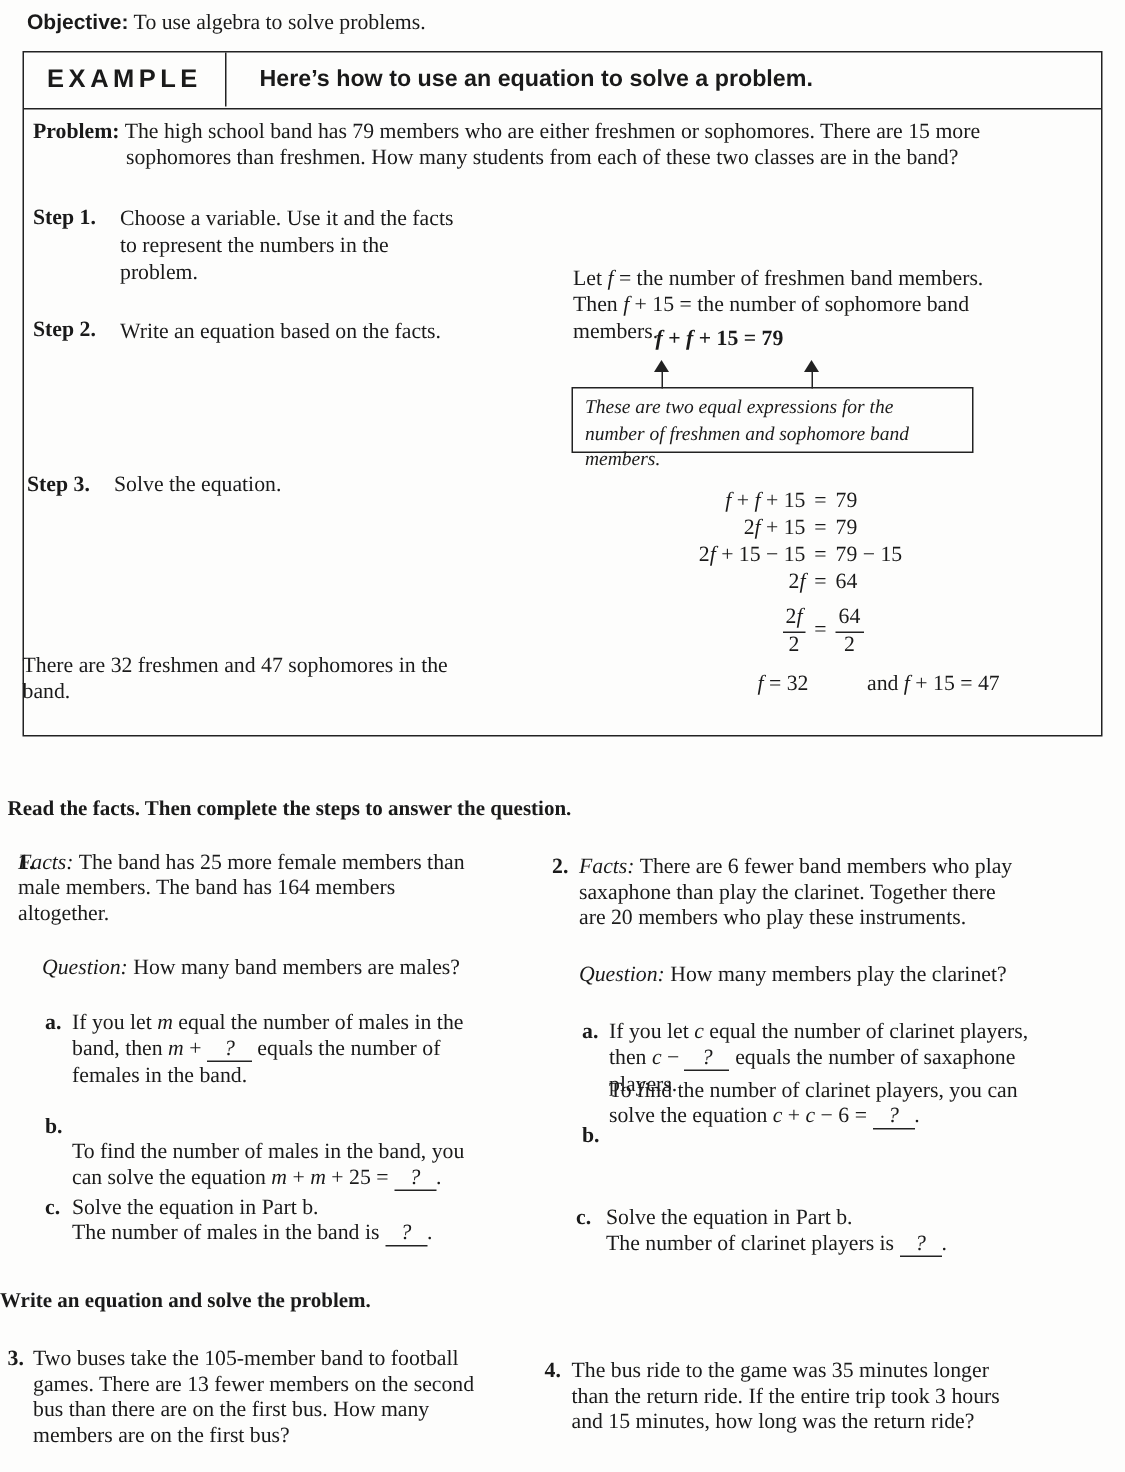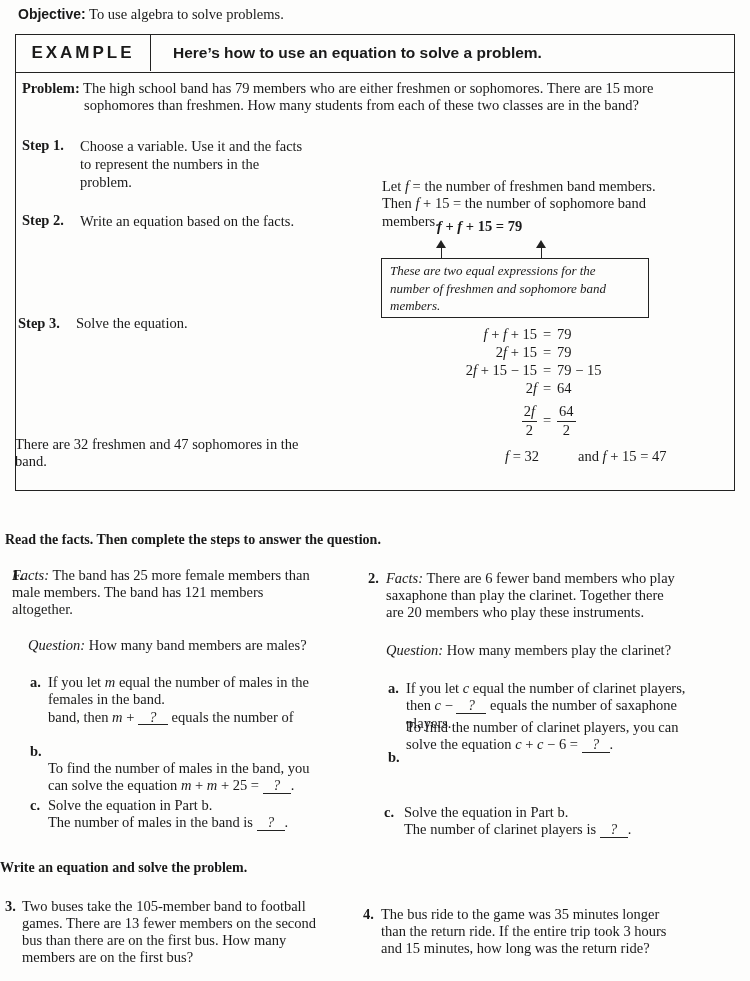--- a/index.html
+++ b/index.html
@@ -35,21 +35,21 @@
     font-weight: bold; font-size: 15.5px;
   }
 
   .problem { left: 22px; top: 80px; width: 700px; }
   .problem .lbl { font-weight: bold; }
   .problem .line2 { padding-left: 62px; }
 
   .step-label { font-weight: bold; }
 
   .callout {
-    left: 381px; top: 258px; width: 268px; height: 60px;
+    left: 381px; top: 258px; width: 268px; height: 44px;
     border: 1.2px solid #222; box-sizing: border-box;
     font-style: italic; font-size: 13px; padding: 3px 8px; line-height: 1.35;
   }
   .arrow-head {
     position: absolute; width: 0; height: 0;
     border-left: 5px solid transparent; border-right: 5px solid transparent;
     border-bottom: 8px solid #222;
   }
   .arrow-shaft { position: absolute; width: 1.5px; background: #222; }
 
@@ -154,32 +154,32 @@
 <div class="abs" style="left:15px; top:436px; line-height:1.2;">
   <div>There are 32 freshmen and 47 sophomores in the</div>
   <div>band.</div>
 </div>
 
 <div class="abs section-head" style="left:5px; top:532px;">Read the facts. Then complete the steps to answer the question.</div>
 
 <div class="abs bold" style="left:12px; top:567px;">1.</div>
 <div class="abs" style="left:12px; top:567px; line-height:1.18;">
   <div><span class="ital">Facts:</span> <span>The band has 25 more female members than</span></div>
-  <div>male members. The band has 121 members</div>
+  <div>male members. The band has 164 members</div>
   <div>altogether.</div>
 </div>
 <div class="abs" style="left:28px; top:637px;">
   <span class="ital">Question:</span> <span>How many band members are males?</span>
 </div>
 
 <div class="abs bold" style="left:30px; top:674px;">a.</div>
 <div class="abs" style="left:48px; top:674px; line-height:1.2;">
   <div>If you let <i>m</i> equal the number of males in the</div>
+  <div>band, then <i>m</i> + <span class="blank" style="width:30px;">?</span> equals the number of</div>
   <div>females in the band.</div>
-  <div>band, then <i>m</i> + <span class="blank" style="width:30px;">?</span> equals the number of</div>
 </div>
 
 <div class="abs bold" style="left:30px; top:743px;">b.</div>
 <div class="abs" style="left:48px; top:760px; line-height:1.2;">
   <div>To find the number of males in the band, you</div>
   <div>can solve the equation <i>m</i> + <i>m</i> + 25 = <span class="blank" style="width:28px;">?</span>.</div>
 </div>
 
 <div class="abs bold" style="left:30px; top:797px;">c.</div>
 <div class="abs" style="left:48px; top:797px; line-height:1.2;">

